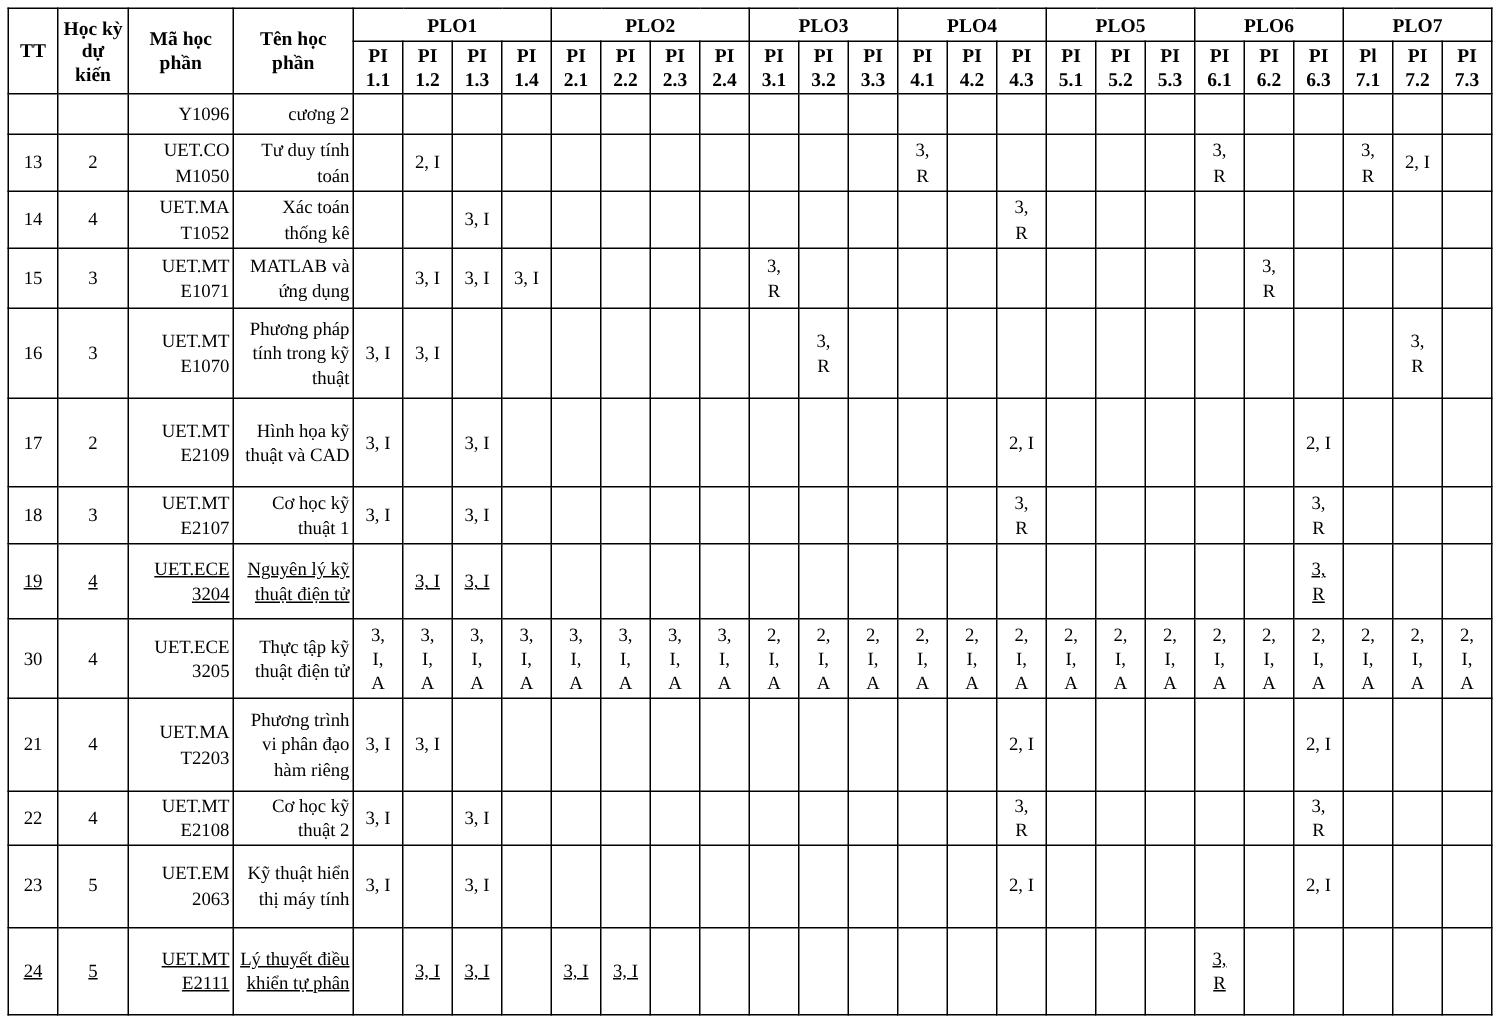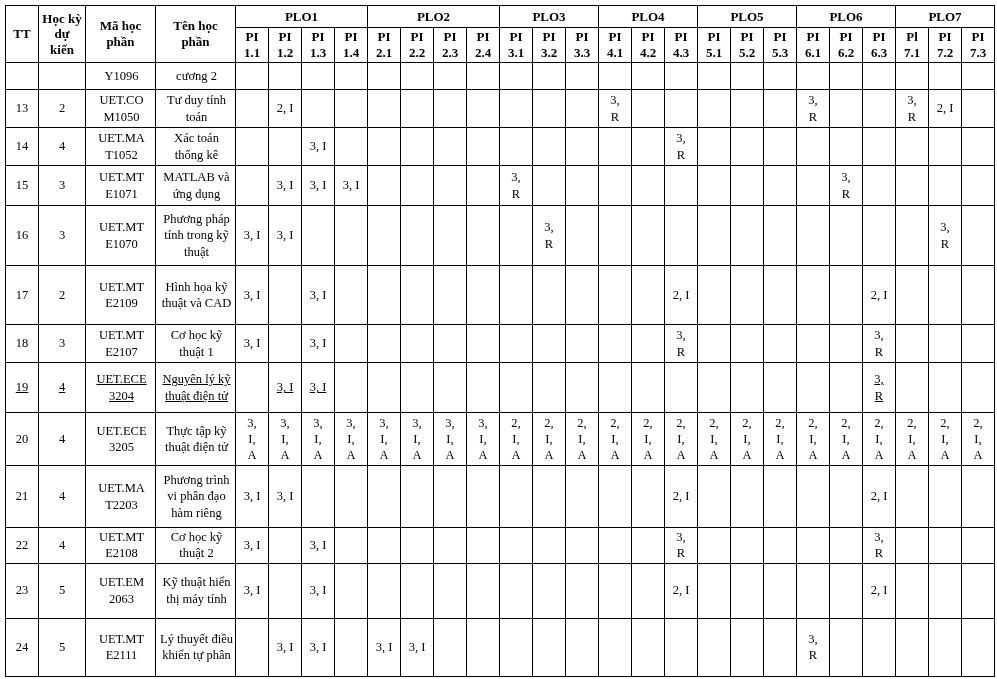--- a/index.html
+++ b/index.html
@@ -4,36 +4,36 @@
 <style>
   html,body{margin:0;padding:0;background:#ffffff;}
   body{width:997px;height:679px;overflow:hidden;}
   .wrap{padding:5px 2px 0 5px;}
   table{border-collapse:collapse;table-layout:fixed;width:990px;
         font-family:"Liberation Serif","DejaVu Serif",serif;color:#000;}
   th,td{border:1px solid #000;text-align:center;vertical-align:middle;
         padding:1px 2px;white-space:pre-line;overflow:hidden;}
   th{font-size:13px;font-weight:700;line-height:1.2;}
   td{font-size:12.5px;line-height:1.3;}
-  td.c-code,td.c-name{text-align:center;padding-left:4px;}
+  td.c-code,td.c-name{text-align:right;padding-left:4px;}
   thead tr:nth-child(1){height:22px;}
   thead tr:nth-child(2){height:35px;}
   tbody tr:nth-child(1){height:27px;}
   tbody tr:nth-child(2){height:38px;margin-top:36px;}
   tbody tr:nth-child(3){height:38px;}
   tbody tr:nth-child(4){height:40px;margin-top:30px;}
   tbody tr:nth-child(5){height:60px;}
   tbody tr:nth-child(6){height:59px;}
   tbody tr:nth-child(7){height:38px;}
   tbody tr:nth-child(8){height:50px;text-decoration:underline;}
   tbody tr:nth-child(9){height:53px;}
   tbody tr:nth-child(10){height:62px;}
   tbody tr:nth-child(11){height:35px;}
   tbody tr:nth-child(12){height:55px;}
-  tbody tr:nth-child(13){height:58px;}
+  tbody tr:nth-child(13){height:58px;text-decoration:underline;}
 </style>
 </head>
 <body>
 
 <div class="wrap">
   <table>
     <colgroup>
       <col style="width:33px">
         <col style="width:47px">
         <col style="width:70px">
@@ -370,21 +370,21 @@
           <td class="c-pi"></td>
           <td class="c-pi"></td>
           <td class="c-pi"></td>
           <td class="c-pi">3,
 R</td>
           <td class="c-pi"></td>
           <td class="c-pi"></td>
           <td class="c-pi"></td>
         </tr>
         <tr>
-          <td class="c-tt">20</td>
+          <td class="c-tt">30</td>
           <td class="c-semester">4</td>
           <td class="c-code">UET.ECE
 3205</td>
           <td class="c-name">Thực tập kỹ thuật điện tử</td>
           <td class="c-pi">3,
 I,
 A</td>
           <td class="c-pi">3,
 I,
 A</td>

